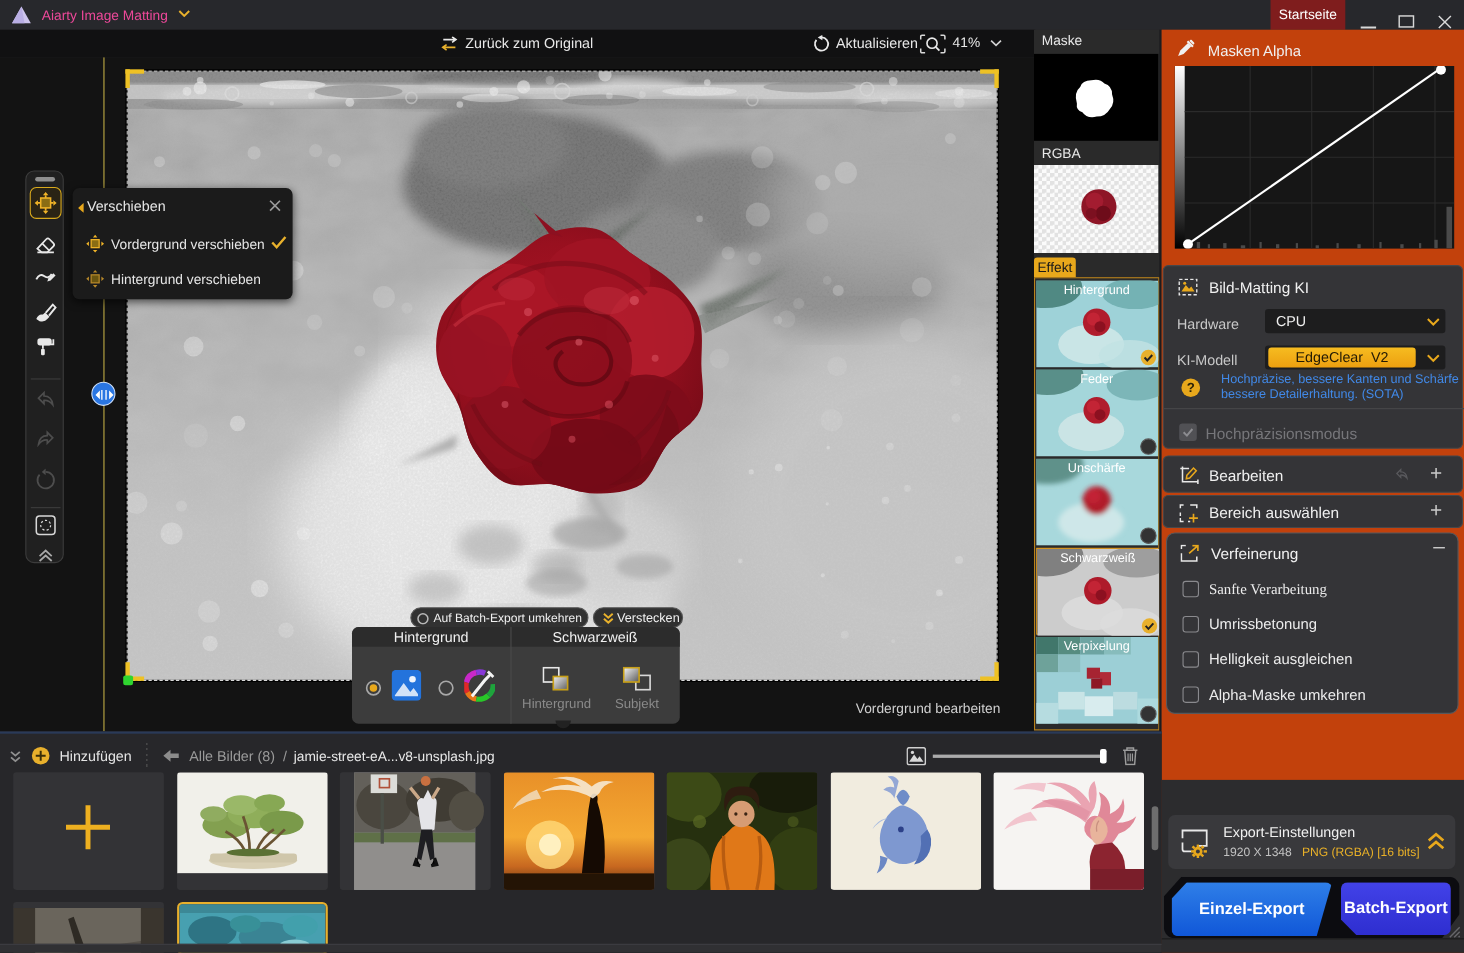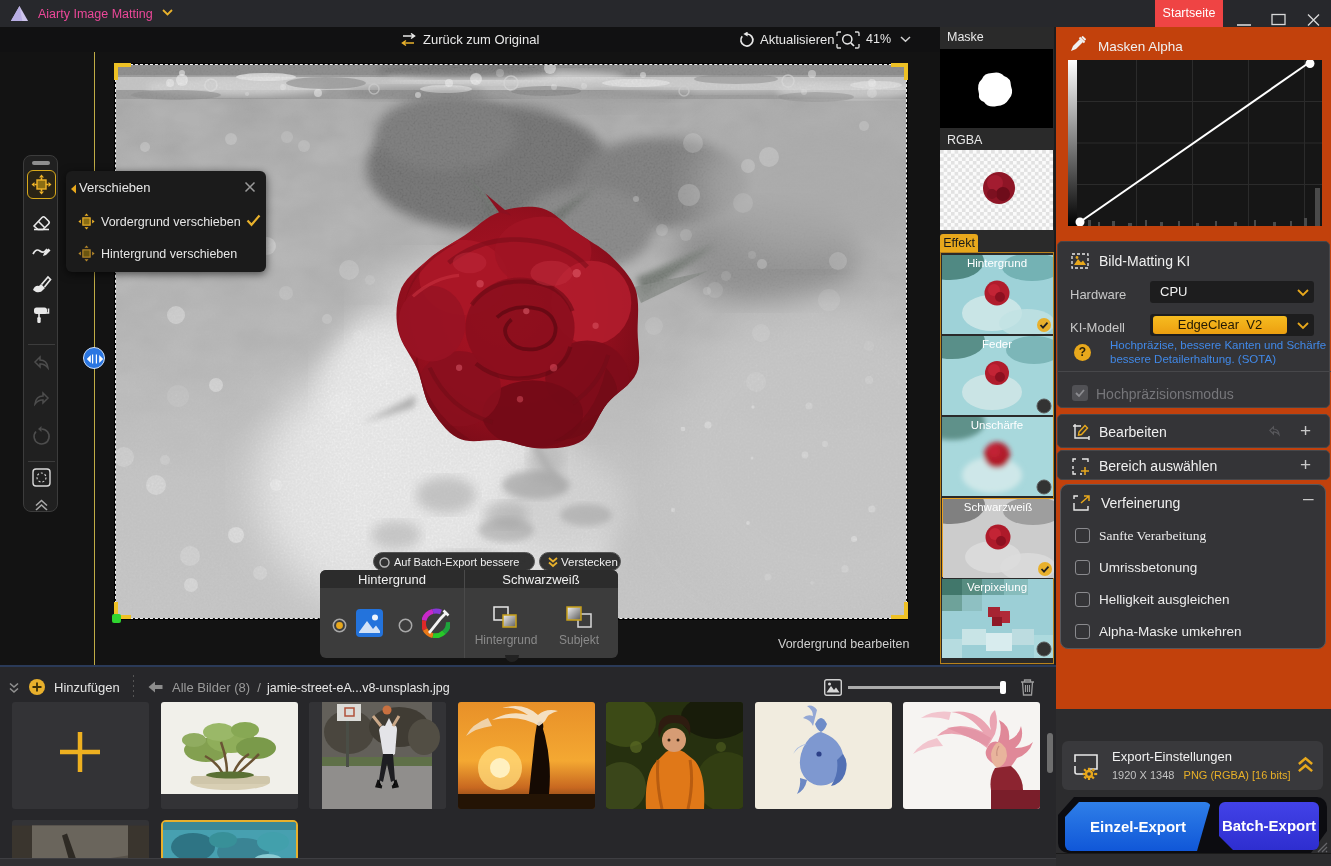--- a/index.html
+++ b/index.html
@@ -6,21 +6,21 @@
   html,body { width:1331px; height:866px; overflow:hidden; background:#222; }
   body { font-family:"Liberation Sans", sans-serif; position:relative; }
   .abs { position:absolute; }
   #app { position:absolute; left:0; top:0; width:1331px; height:866px; background:#29292c; }
 
   
   #titlebar { position:absolute; left:0; top:0; width:1331px; height:27px; background:#27282c; }
   #logo { position:absolute; left:10px; top:4px; width:19px; height:19px; }
   #appname { position:absolute; left:38px; top:6.5px; font-size:12.5px; color:#ec4899; }
   #tb-chev { position:absolute; left:162px; top:9px; color:#e8b12c; font-size:10px; }
-  #startseite { position:absolute; left:1155px; top:0; width:68px; height:27px; background:#ef4444; color:#fff; font-size:12.5px; text-align:center; line-height:26px; }
+  #startseite { position:absolute; left:1155px; top:0; width:68px; height:27px; background:#7f1d1d; color:#fff; font-size:12.5px; text-align:center; line-height:26px; }
   .winbtn { position:absolute; top:0; width:30px; height:26px; color:#d8d8d8; text-align:center; line-height:25px; font-size:14px; }
 
   
   #toolrow { position:absolute; left:0; top:27px; width:941px; height:25px; background:#111112; color:#e8e8e8; font-size:13px; }
 
   
   #canvas { position:absolute; left:0; top:52px; width:941px; height:613px; background:#131313; overflow:hidden; }
   #photo { position:absolute; left:116px; top:13px; width:790px; height:553px; }
   #marchants { position:absolute; left:115px; top:12px; width:792px; height:555px; border:1px dashed #f0f0f0; outline:1px solid #000; pointer-events:none; }
   #vline { position:absolute; left:93.5px; top:0px; width:1.5px; height:613px; background:#bfab45; }
@@ -401,21 +401,21 @@
       <svg class="abs" style="left:12px;top:74px;" width="17" height="17" viewBox="0 0 21 21">
         <rect x="6" y="6" width="9" height="9" fill="#6a5510" stroke="#b8892a" stroke-width="1.4"></rect>
         <path d="M10.5 0.5 L13 3.5 H8 Z M10.5 20.5 L8 17.5 H13 Z M0.5 10.5 L3.5 8 V13 Z M20.5 10.5 L17.5 8 V13 Z" fill="#b8892a"></path>
       </svg>
       <div class="abs" style="left:35px;top:76px;font-size:12.5px;">Hintergrund verschieben</div>
     </div>
     <div class="pill" style="left:373px;top:500px;width:162px;font-size:11px;">
       <svg class="abs" style="left:5px;top:3.5px;" width="11" height="11" viewBox="0 0 11 11">
           <circle cx="5.5" cy="5.5" r="4.5" stroke="#b8b8b8" stroke-width="1.4" fill="none"></circle>
         </svg>
-      <div class="abs" style="left:20px;top:1px;">Auf Batch-Export bessere</div>
+      <div class="abs" style="left:20px;top:1px;">Auf Batch-Export umkehren</div>
     </div>
     <div class="pill" style="left:539px;top:500px;width:82px;font-size:11.5px;">
       <svg class="abs" style="left:7px;top:4px;" width="12" height="11" viewBox="0 0 12 11">
           <path d="M2 1 L6 4.5 L10 1 M2 5.5 L6 9 L10 5.5" stroke="#e8b12c" stroke-width="1.8" fill="none"></path>
         </svg>
       <div class="abs" style="left:21px;top:1px;">Verstecken</div>
     </div>
     <div id="ovpanel">
       <div class="abs" style="left:0;top:0;width:298px;height:18px;background:#2c2c2c;border-radius:6px 6px 0 0;"></div>
       <div class="abs" style="left:144px;top:0;width:1px;height:88px;background:#4a4a4a;"></div>

